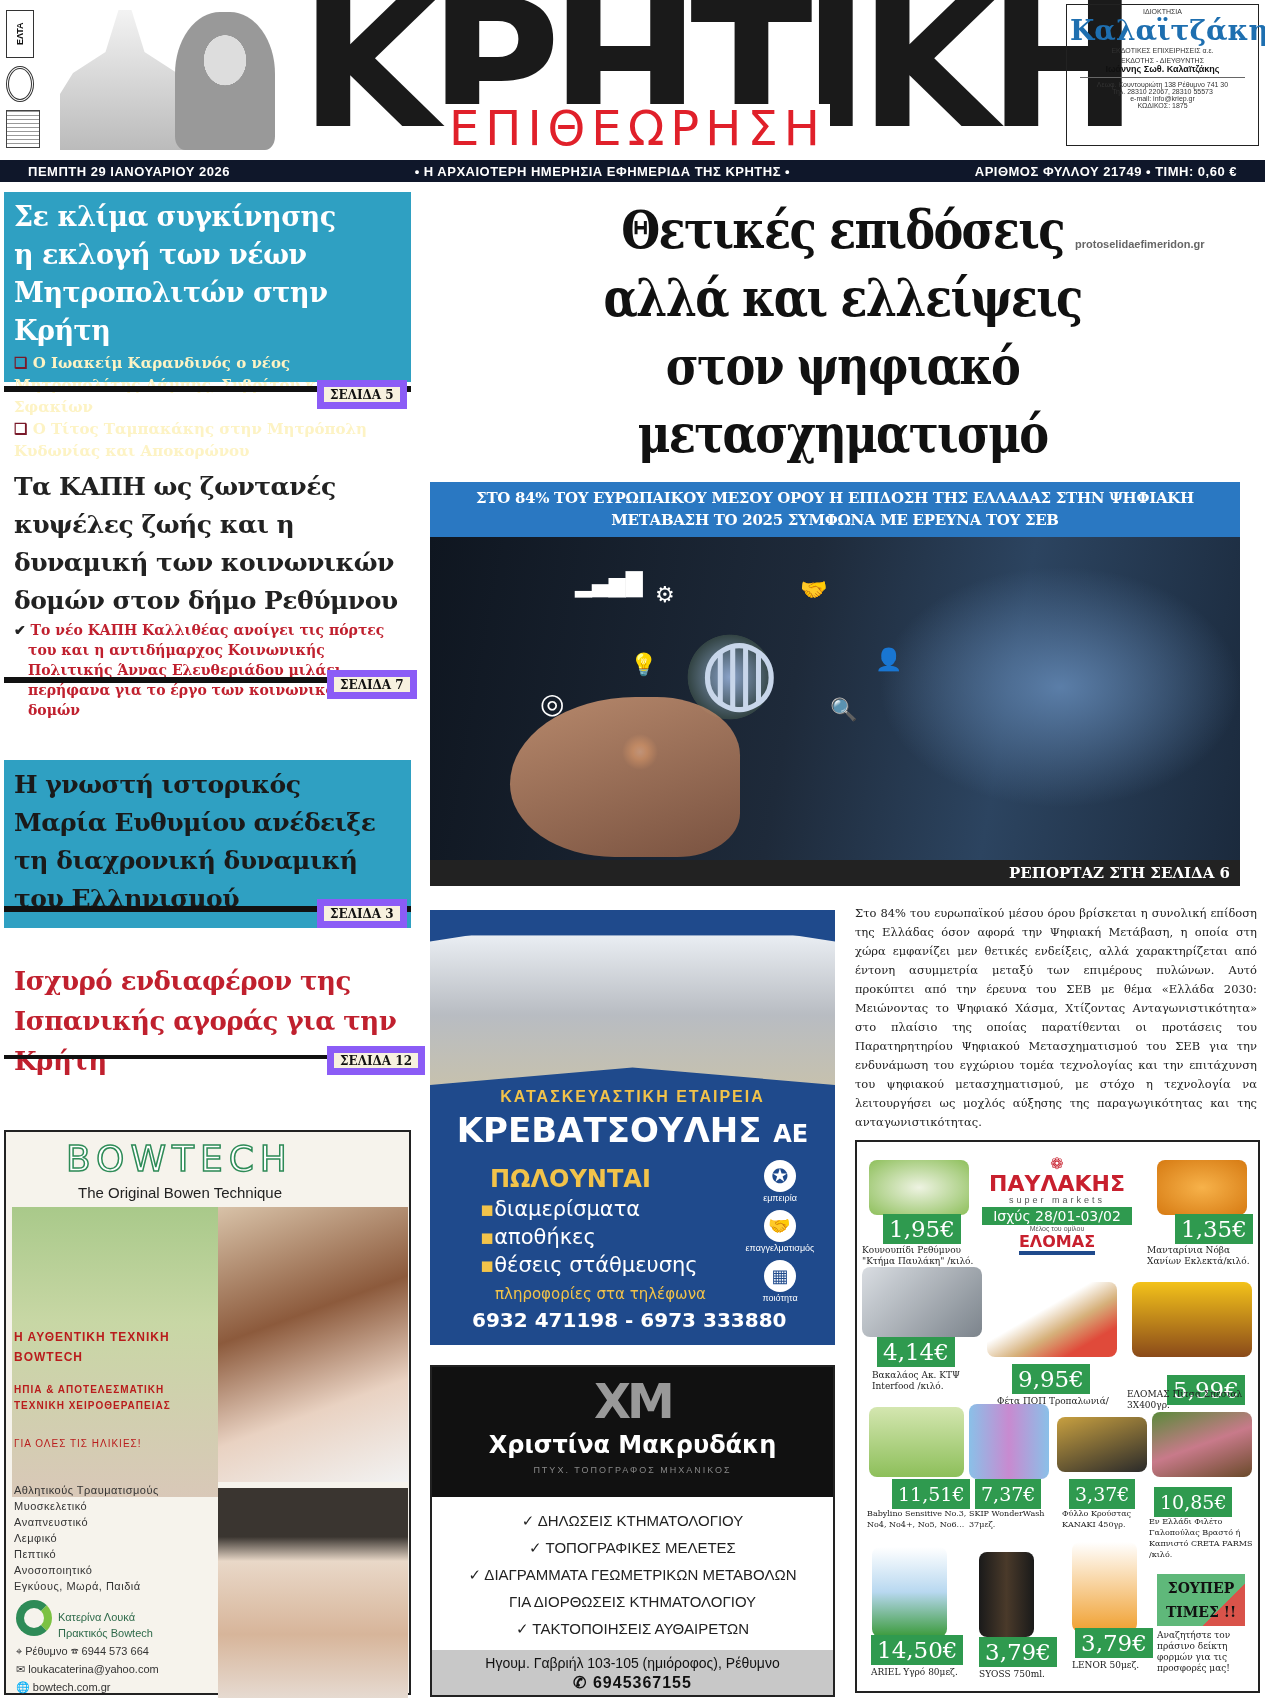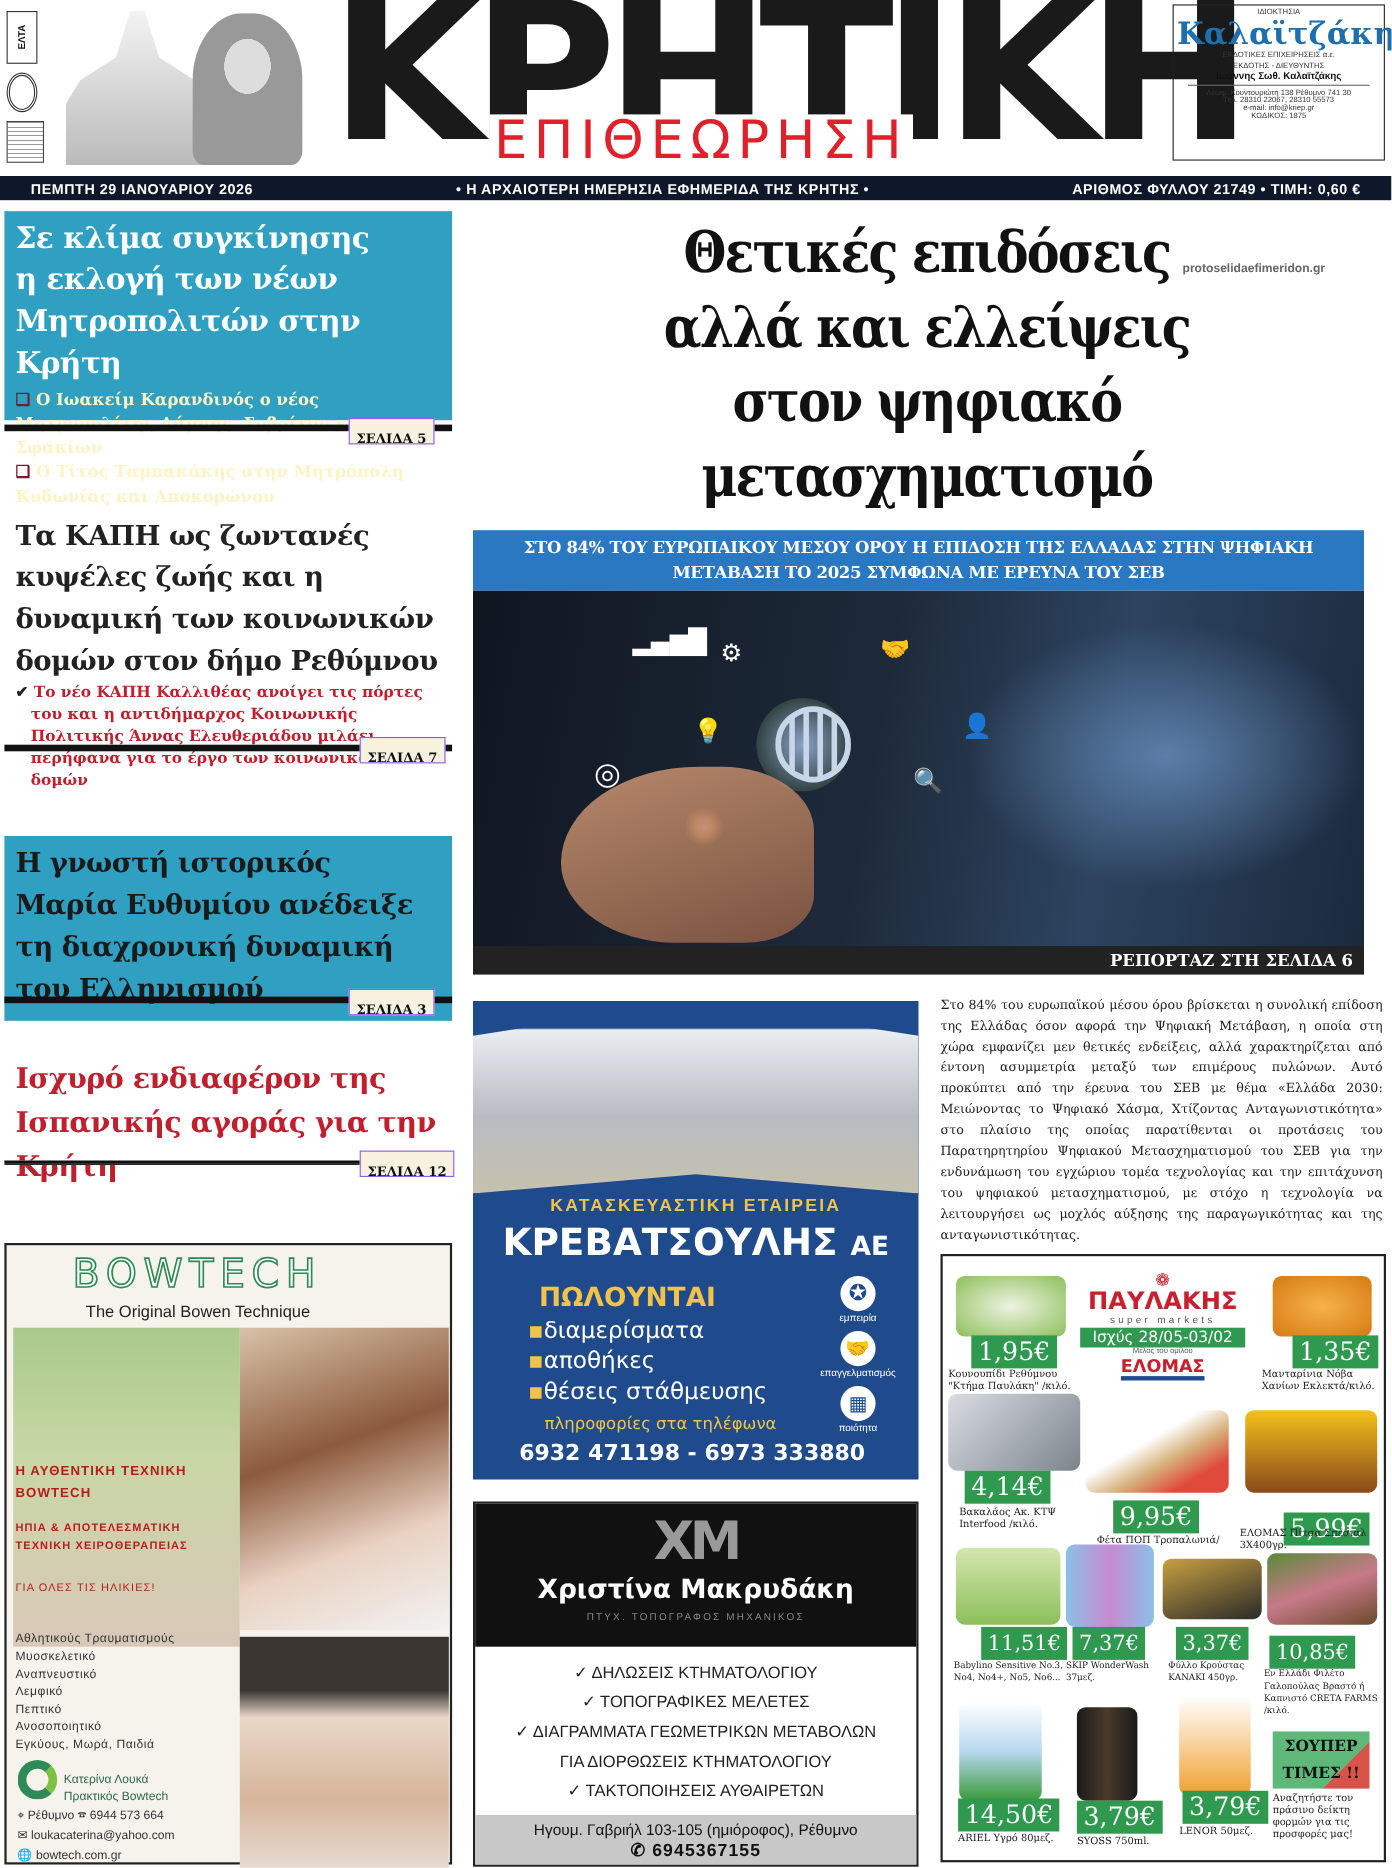--- a/index.html
+++ b/index.html
@@ -18,21 +18,21 @@
 .owner-box hr{border:0;border-top:1px solid #666;margin:3px 10px}
 
 .datebar{left:0;top:160px;width:1265px;height:22px;background:#0f172a;color:#fff;font:bold 13px "Liberation Sans",sans-serif;display:flex;align-items:center;justify-content:space-between;padding:0 28px;letter-spacing:.5px}
 
 .story{left:4px;width:407px;padding:6px 10px}
 .teal{background:#2fa0c2}
 .story h2{font:bold 27px/38px "DejaVu Serif",serif;letter-spacing:-.5px}
 .story .bul{font:bold 15px/22px "DejaVu Serif",serif}
 .rule{left:4px;width:407px;height:6px;background:#111}
 .rule.thin{height:3px;border-bottom:1px solid #111;background:#fff;border-top:3px solid #111}
-.page-tag{border:1px solid #8b5cf6;background:#f7f1df;font:bold 12px "DejaVu Serif",serif;padding:11px 6px;height:17px}
+.page-tag{border:7px solid #8b5cf6;background:#f7f1df;font:bold 12px "DejaVu Serif",serif;padding:1px 6px;height:29px}
 
 .headline{left:420px;top:196px;width:845px;text-align:center;font:bold 52px/68px "DejaVu Serif",serif;letter-spacing:-2px;color:#111;transform:scaleX(.86);transform-origin:center}
 .watermark{left:1075px;top:238px;font:bold 11px "Liberation Sans",sans-serif;color:#666}
 .blue-strap{left:430px;top:482px;width:810px;height:55px;background:#2a78c2;color:#fff;text-align:center;font:bold 15px/22px "DejaVu Serif",serif;padding-top:5px;letter-spacing:-.3px}
 .photo{left:430px;top:537px;width:810px;height:323px;background:radial-gradient(circle 70px at 300px 140px,#8aa2c8 0,#344 60%,transparent 61%),radial-gradient(circle 18px at 210px 215px,#fff 0,#f8b26a 40%,transparent 100%),radial-gradient(ellipse 180px 120px at 630px 150px,#5b7ea8,transparent),linear-gradient(100deg,#0f1620 0%,#1e2a3a 45%,#2c4460 70%,#1b2a3d 100%)}
 .photo .icon{position:absolute;color:#fff;font:22px "DejaVu Sans",sans-serif}
 .hand{position:absolute;left:80px;top:160px;width:230px;height:160px;border-radius:60% 40% 30% 50%;background:linear-gradient(160deg,#d49c78,#8a5a42);opacity:.85}
 .report-bar{left:430px;top:860px;width:810px;height:26px;background:#222;color:#fff;text-align:right;font:bold 15px/26px "DejaVu Serif",serif;padding-right:10px}
 .body-text{left:855px;top:904px;width:402px;font:11.5px/19px "DejaVu Serif",serif;text-align:justify;color:#222}
 
@@ -203,21 +203,21 @@
     <div>Ηγουμ. Γαβριήλ 103-105 (ημιόροφος), Ρέθυμνο</div>
     <div style="font-weight:bold;font-size:16px;letter-spacing:1px">✆ 6945367155</div>
   </div>
 </div>
 
 <div class="abs ad-pav">
   <div style="position:absolute;left:125px;top:12px;width:150px;text-align:center">
     <div style="color:#c8202e;font-size:16px">❁</div>
     <div style="font:bold 22px 'DejaVu Sans',sans-serif;color:#c8202e;line-height:22px">ΠΑΥΛΑΚΗΣ</div>
     <div style="font:9px 'Liberation Sans',sans-serif;letter-spacing:3px;color:#555">super markets</div>
-    <div style="background:#2f9a4f;color:#fff;font:14px 'DejaVu Sans',sans-serif;padding:1px 2px;margin-top:2px">Ισχύς 28/05-03/02</div>
+    <div style="background:#2f9a4f;color:#fff;font:14px 'DejaVu Sans',sans-serif;padding:1px 2px;margin-top:2px">Ισχύς 28/01-03/02</div>
     <div style="font:7px 'Liberation Sans',sans-serif;color:#555">Μέλος του ομίλου</div>
     <div style="font:bold 16px 'DejaVu Sans',sans-serif;color:#c8202e;border-bottom:4px solid #1f4a8c;display:inline-block">ΕΛΟΜΑΣ</div>
   </div>
 
   <div class="prod" style="left:12px;top:18px;width:100px;height:55px;background:radial-gradient(#eef3e2,#8dbf5a)"></div>
   <div class="price" style="left:26px;top:72px">1,95€</div>
   <div class="pname" style="left:5px;top:103px;width:120px">Κουνουπίδι Ρεθύμνου "Κτήμα Παυλάκη" /κιλό.</div>
   <div class="prod" style="left:300px;top:18px;width:90px;height:55px;background:radial-gradient(#f7b24a,#d67a12)"></div>
   <div class="price" style="left:318px;top:72px">1,35€</div>
   <div class="pname" style="left:290px;top:103px;width:105px">Μανταρίνια Νόβα Χανίων Εκλεκτά/κιλό.</div>

